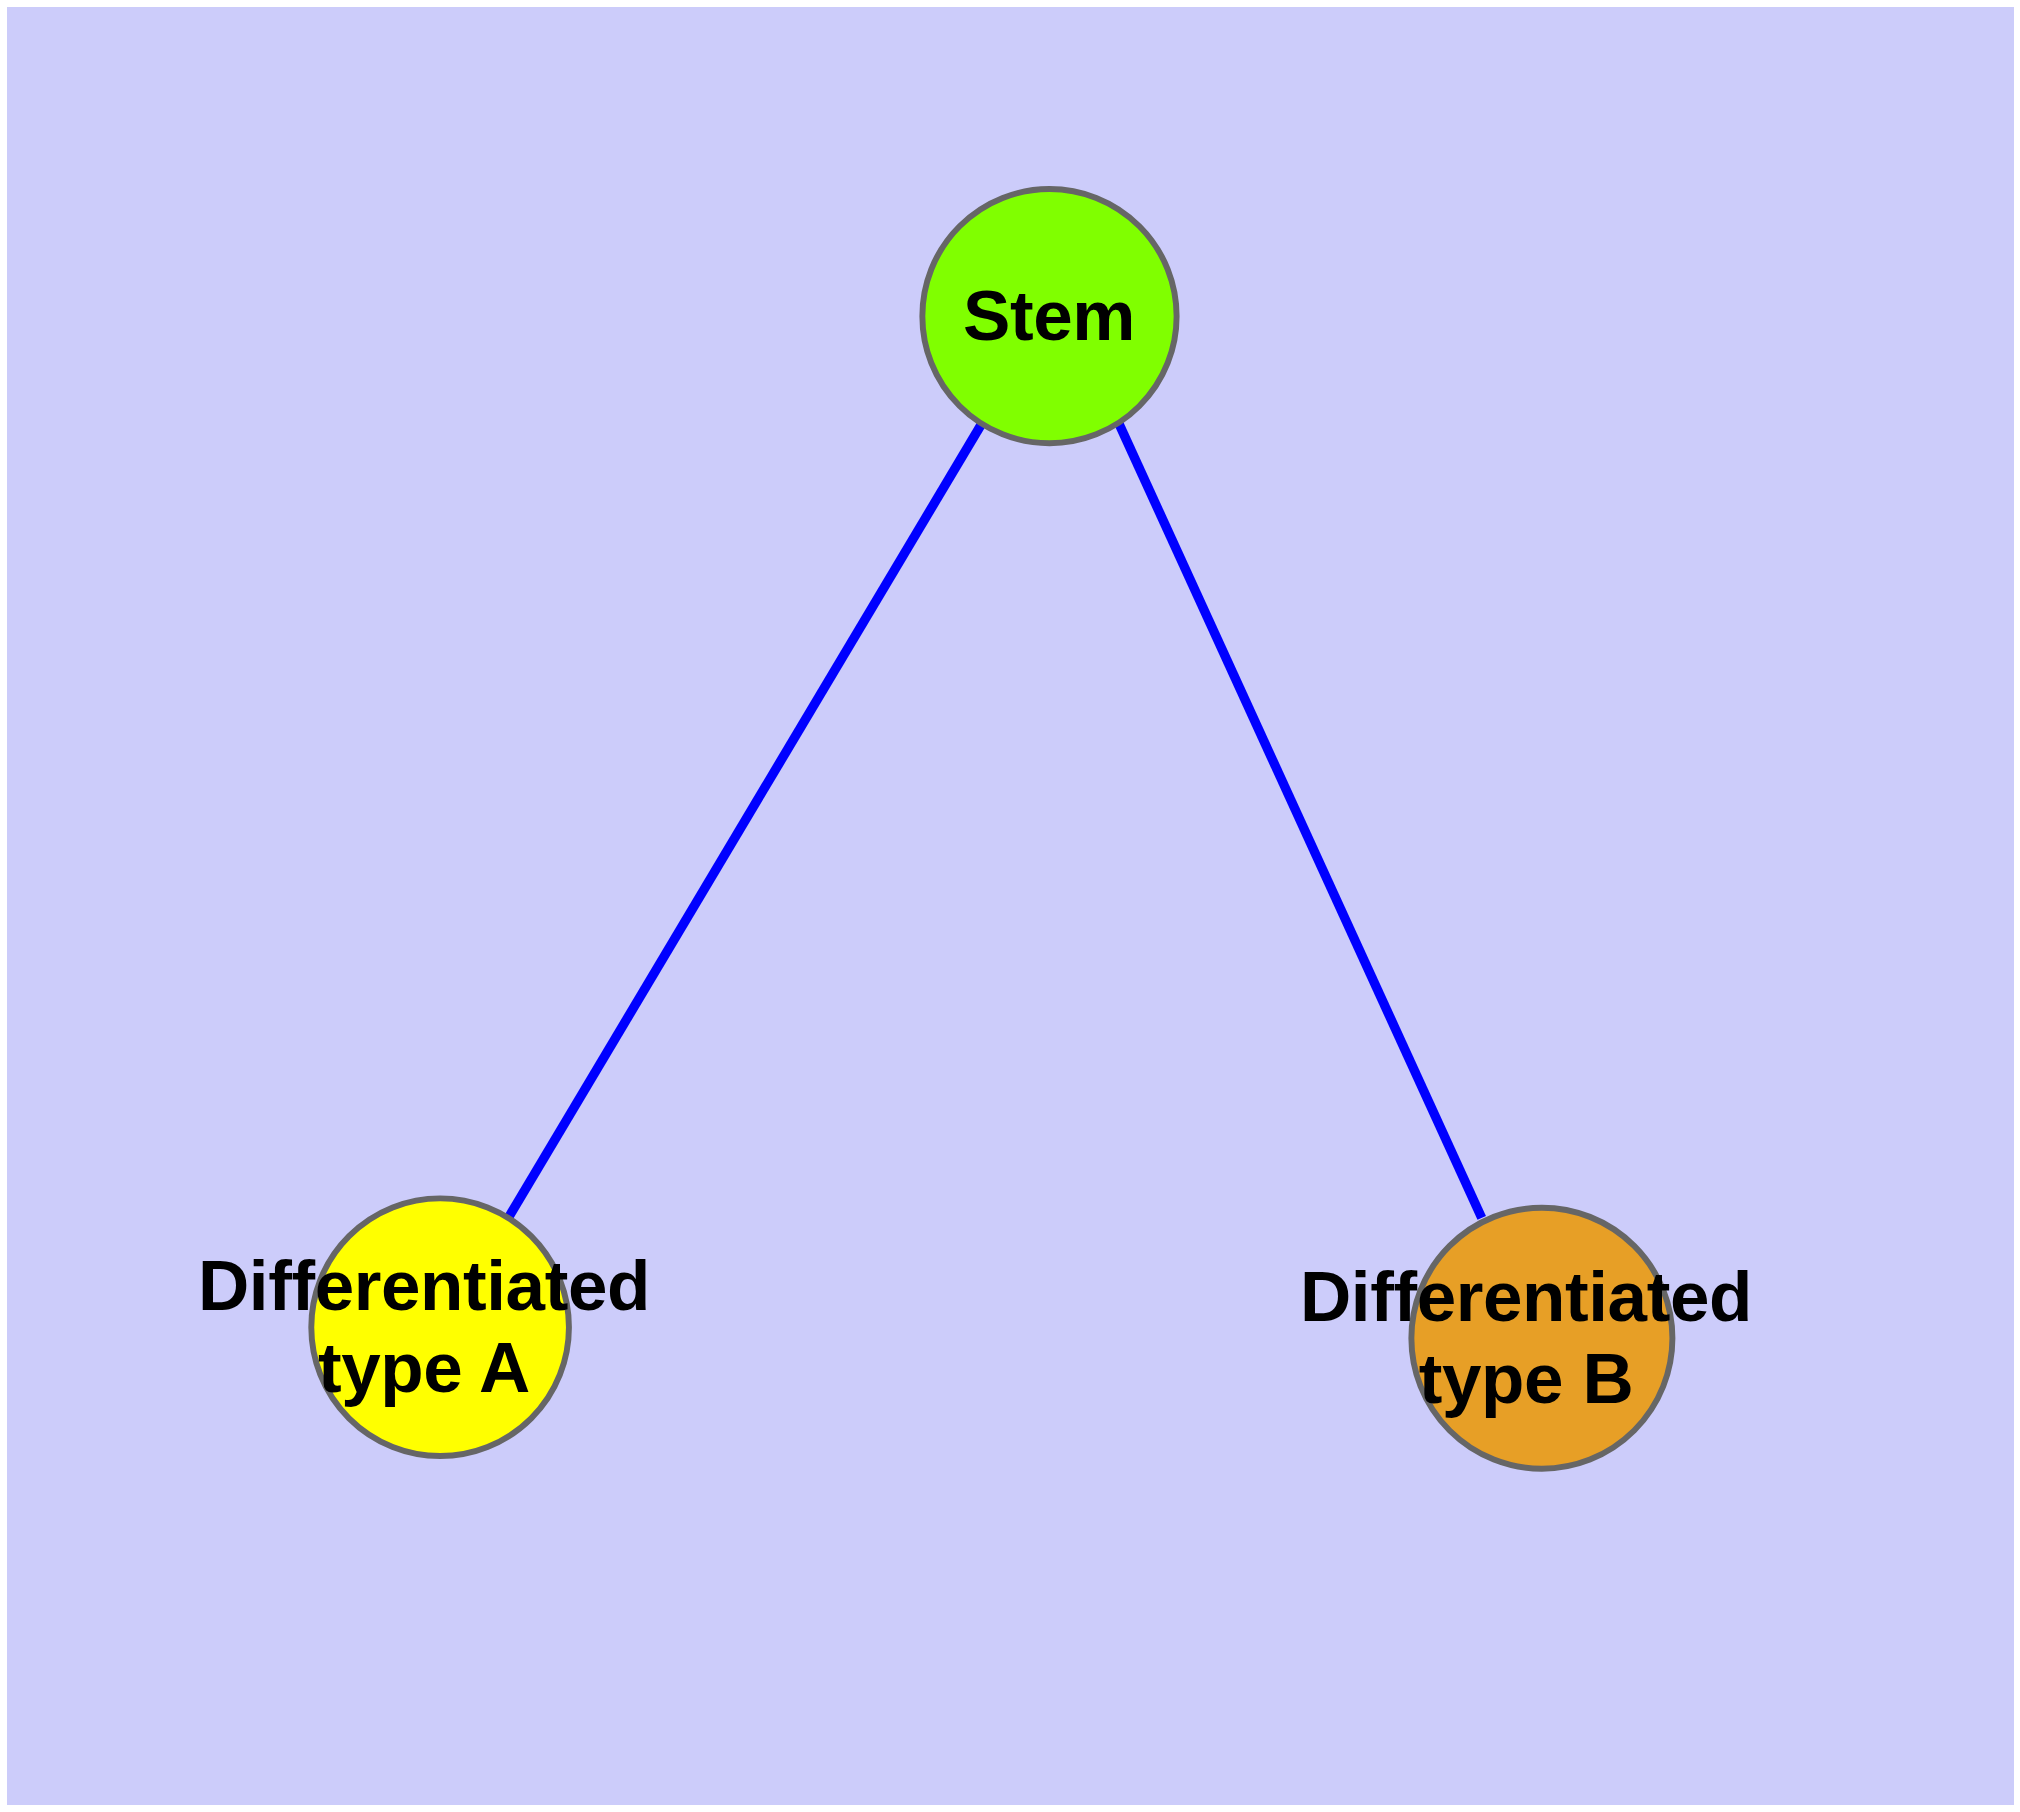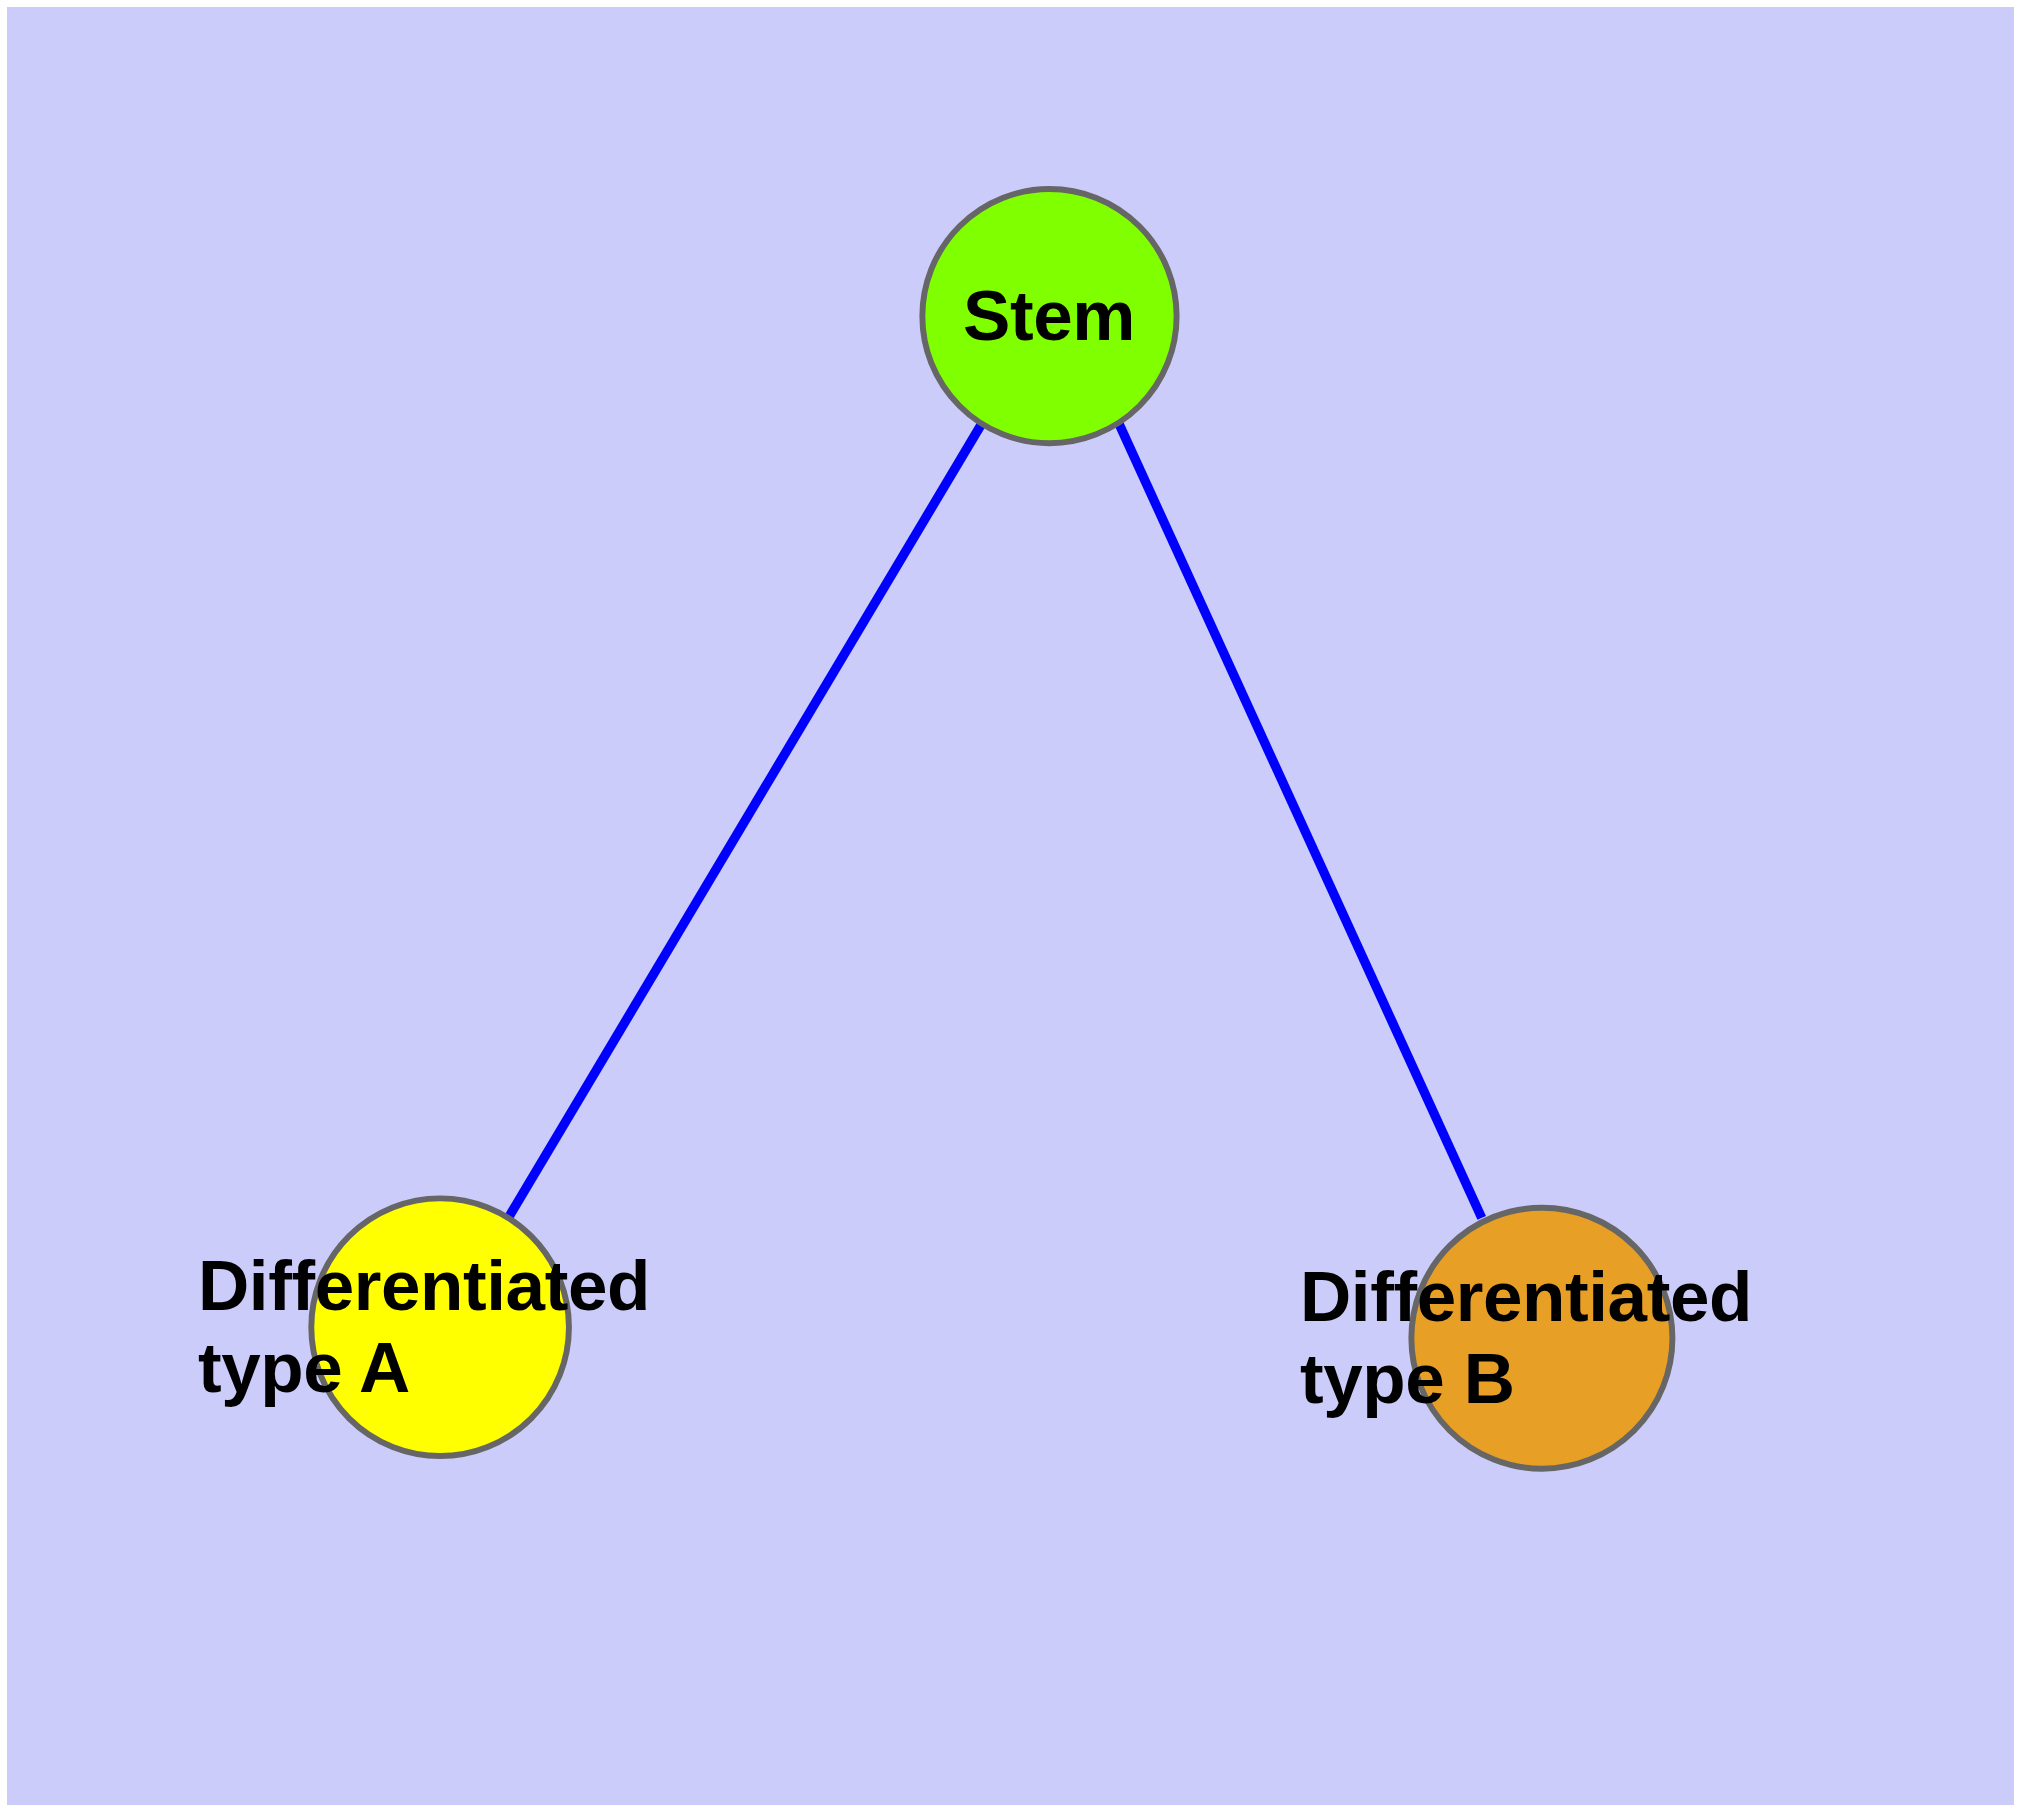--- a/index.html
+++ b/index.html
@@ -42,20 +42,21 @@
     stroke: #0000ff;
     stroke-width: 11;
     stroke-linecap: butt;
     fill: none;
   }
   .node-label {
     position: absolute;
     color: #000000;
     font-family: "Liberation Sans", sans-serif;
     font-weight: bold;
+    text-align: center;
     line-height: 1.16;
     white-space: pre;
     pointer-events: none;
     letter-spacing: -0.4px;
   }
   #label-stem {
     font-size: 71px;
     left: 1049px;
     top: 316px;
     transform: translate(-50%, -50%);

